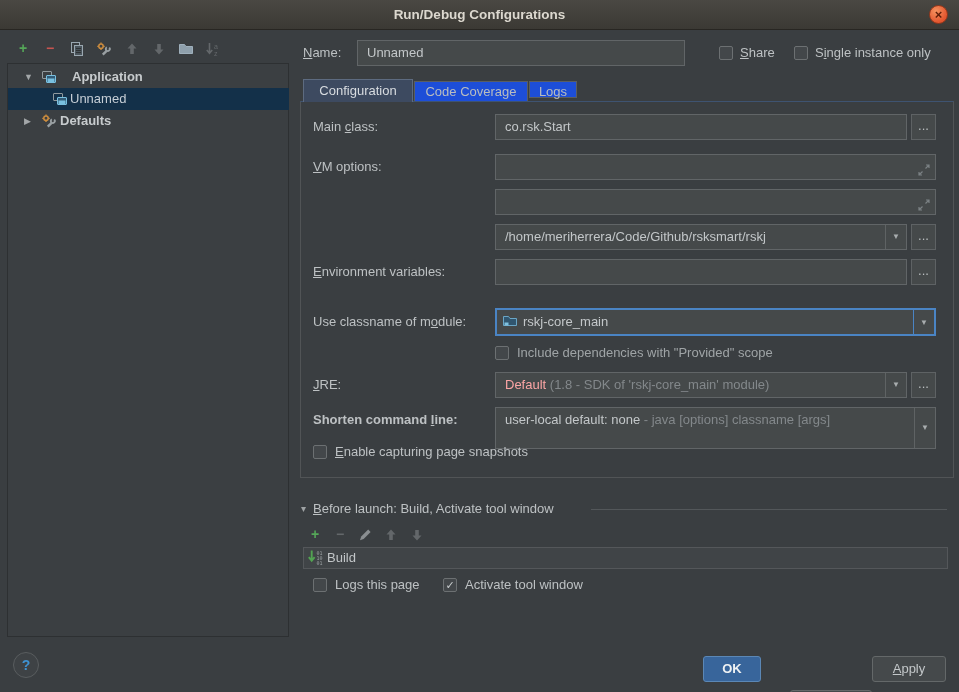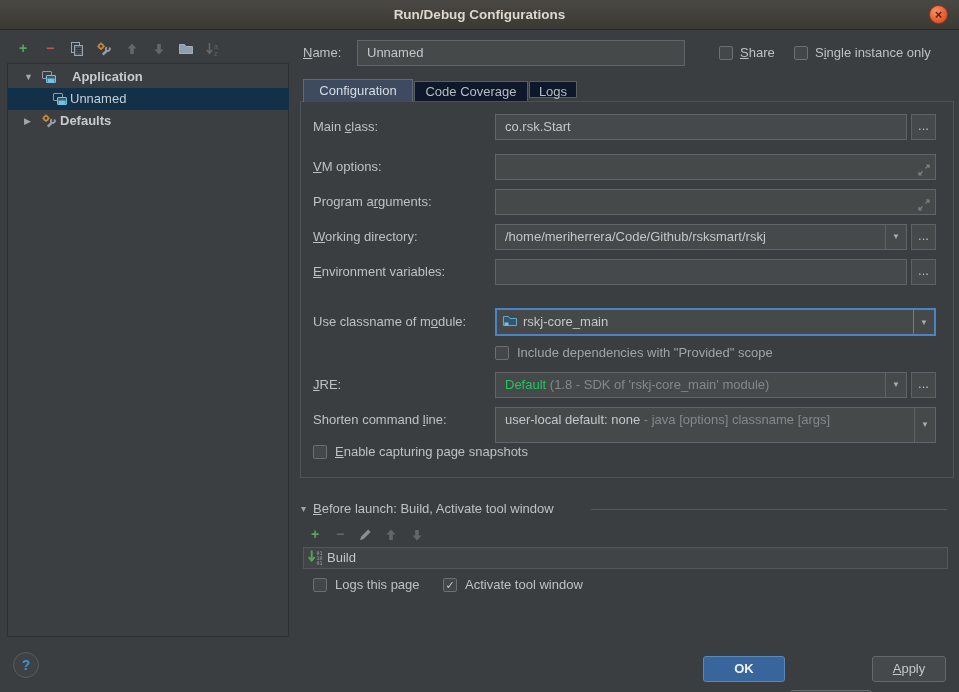--- a/index.html
+++ b/index.html
@@ -36,21 +36,21 @@
   .field{background:#45494a;border:1px solid #616567;color:#c3c7c9;line-height:24px;
     padding-left:9px;white-space:nowrap;overflow:hidden;}
   .checkbox{width:14px;height:14px;background:#43474a;border:1px solid #6c7072;border-radius:2px;
     text-align:center;line-height:13px;font-size:11px;color:#c9cdcf;}
   .cb-label{line-height:16px;}
   u{text-decoration:underline;}
 
   
   .tab{position:absolute;text-align:center;cursor:pointer;}
   .tab-sel{background:#3d4a60;border:1px solid #5d6b80;border-bottom:none;color:#d8dce0;z-index:3;}
-  .tab-un{background:#0f172a;border:1px solid #5a5e61;color:#b9bdbf;}
+  .tab-un{background:#1d4ed8;border:1px solid #5a5e61;color:#b9bdbf;}
   .panel{left:300px;top:101px;width:654px;height:377px;border:1px solid #515456;border-top:1px solid #3e5371;}
   .rowlabel{position:absolute;height:26px;line-height:26px;}
   .browse{position:absolute;width:25px;height:26px;background:#45494a;border:1px solid #5e6264;
     color:#b9bdbf;text-align:center;line-height:22px;cursor:pointer;}
   .combo-arrow{position:absolute;right:0;top:0;width:21px;height:100%;border-left:1px solid #5f6364;
     text-align:center;color:#a8acae;font-size:8px;display:flex;align-items:center;justify-content:center;}
   .dim{color:#83888b;}
   .fval{color:#c3c7c9;}
   .expand-ico{position:absolute;right:4px;top:6px;}
 
@@ -184,28 +184,26 @@
   <div class="abs field" style="left:495px;top:114px;width:412px;height:26px;"><span>co.rsk.Start</span></div>
   <div class="abs browse" style="left:911px;top:114px;">...</div>
 
   <div class="abs rowlabel" style="left:313px;top:154px;"><u>V</u><span>M options:</span></div>
   <div class="abs field" style="left:495px;top:154px;width:441px;height:26px;"><span></span>
     <span class="expand-ico"><svg width="14" height="14" viewBox="0 0 14 14" fill="none" stroke="#7b8184" stroke-width="1.2">
           <path d="M8.5 5.5 L12 2 M9 2 h3 v3 M5.5 8.5 L2 12 M2 9 v3 h3"></path>
         </svg></span>
   </div>
 
-  <div class="abs rowlabel" style="left:313px;top:189px;"><span>Program a</span><u>r</u><span>guments:</span></div>
   <div class="abs field" style="left:495px;top:189px;width:441px;height:26px;"><span></span>
     <span class="expand-ico"><svg width="14" height="14" viewBox="0 0 14 14" fill="none" stroke="#7b8184" stroke-width="1.2">
           <path d="M8.5 5.5 L12 2 M9 2 h3 v3 M5.5 8.5 L2 12 M2 9 v3 h3"></path>
         </svg></span>
   </div>
 
-  <div class="abs rowlabel" style="left:313px;top:224px;"><u>W</u><span>orking directory:</span></div>
   <div class="abs field" style="left:495px;top:224px;width:412px;height:26px;padding-right:37px;"><span>/home/meriherrera/Code/Github/rsksmart/rskj</span>
     <span class="combo-arrow">▼</span>
   </div>
   <div class="abs browse" style="left:911px;top:224px;">...</div>
 
   <div class="abs rowlabel" style="left:313px;top:259px;"><u>E</u><span>nvironment variables:</span></div>
   <div class="abs field" style="left:495px;top:259px;width:412px;height:26px;"><span></span></div>
   <div class="abs browse" style="left:911px;top:259px;">...</div>
 
   <div class="abs rowlabel" style="left:313px;top:309px;"><span>Use classname of m</span><u>o</u><span>dule:</span></div>
@@ -214,27 +212,27 @@
           <path d="M1.5 3.5 h5 l1.5 2 h6.5 v7 h-13 z" fill="#31566f" stroke="#6aa6c6"></path>
           <rect x="2.5" y="9.5" width="4" height="3" fill="#7fc0de"></rect>
         </svg></span><span>rskj-core_main</span>
     <span class="combo-arrow" style="border-left:1px solid #4a84c4;">▼</span>
   </div>
 
   <div class="abs checkbox" style="left:495px;top:346px;"></div>
   <div class="abs cb-label" style="left:517px;top:345px;color:#9fa4a6;">Include dependencies with "Provided" scope</div>
 
   <div class="abs rowlabel" style="left:313px;top:372px;"><u>J</u><span>RE:</span></div>
-  <div class="abs field" style="left:495px;top:372px;width:412px;height:26px;padding-right:22px;"><span style="color:#22c55e;">Default</span><span class="dim"> (1.8 - SDK of 'rskj-core_main' module)</span>
+  <div class="abs field" style="left:495px;top:372px;width:412px;height:26px;padding-right:22px;"><span style="color:#fca5a5;">Default</span><span class="dim"> (1.8 - SDK of 'rskj-core_main' module)</span>
     <span class="combo-arrow">▼</span>
   </div>
   <div class="abs browse" style="left:911px;top:372px;">...</div>
 
-  <div class="abs rowlabel" style="left:313px;top:407px;"><span>Shorten command </span><u>l</u><span>ine:</span></div>
-  <div class="abs field" style="left:495px;top:407px;width:441px;height:36px;padding-right:22px;"><span class="fval">user-local default: none</span><span class="dim"> - java [options] classname [args]</span>
+  <div class="abs rowlabel" style="left:313px;top:407px;font-weight:bold;"><span>Shorten command </span><u>l</u><span>ine:</span></div>
+  <div class="abs field" style="left:495px;top:407px;width:441px;height:42px;padding-right:22px;"><span class="fval">user-local default: none</span><span class="dim"> - java [options] classname [args]</span>
     <span class="combo-arrow">▼</span>
   </div>
 
   <div class="abs checkbox" style="left:313px;top:445px;"></div>
   <div class="abs cb-label" style="left:335px;top:444px;"><u>E</u><span>nable capturing page snapshots</span></div>
 
   <div class="abs" style="left:301px;top:501px;font-size:10px;color:#9ea2a4;line-height:16px;">▾</div>
   <div class="abs" style="left:313px;top:501px;line-height:16px;"><u>B</u><span>efore launch: Build, Activate tool window</span></div>
   <div class="abs hline" style="left:591px;top:509px;width:356px;"></div>
 
@@ -268,17 +266,17 @@
         </svg>
     </span><span style="color:#c2c6c8;">Build</span>
   </div>
 
   <div class="abs checkbox" style="left:313px;top:578px;"></div>
   <div class="abs cb-label" style="left:335px;top:577px;">Logs this page</div>
   <div class="abs checkbox" style="left:443px;top:578px;"><span>✓</span></div>
   <div class="abs cb-label" style="left:465px;top:577px;">Activate tool window</div>
 
   <div class="abs help-circle"><span>?</span></div>
-  <div class="abs btn btn-ok" style="left:703px;top:656px;width:82px;">OK</div>
+  <div class="abs btn btn-ok" style="left:703px;top:656px;width:58px;">OK</div>
   <div class="abs btn btn-plain" style="left:790px;top:690px;width:82px;text-align:center;">Cancel</div>
   <div class="abs btn btn-plain" style="left:872px;top:656px;width:74px;"><u>A</u><span>pply</span></div>
 
 </div>
 
 </body></html>

